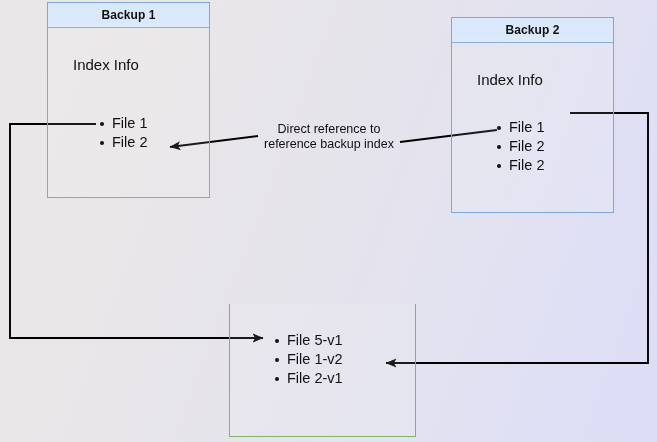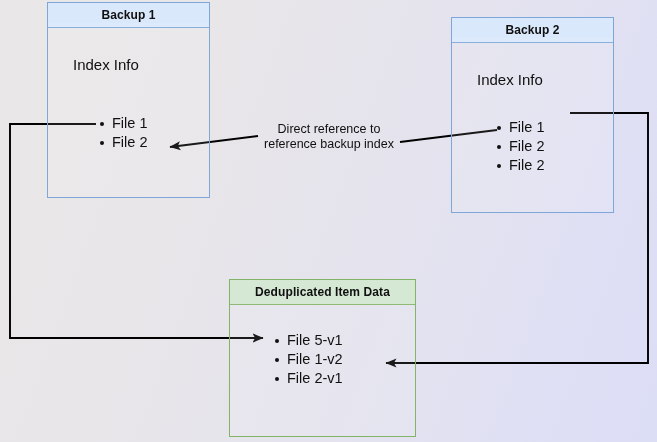--- a/index.html
+++ b/index.html
@@ -156,23 +156,20 @@
     <div class="index-title" style="left:25px; top:33px;">Index Info</div>
     <ul class="file-list" style="left:44px; top:80px;">
       <li>File 1</li>
       <li>File 2</li>
       <li>File 2</li>
     </ul>
   </div>
 </div>
 
 <div class="box box-green" style="left:229px; top:279px; width:187px; height:158px;">
-  <div class="box-header">
-    <span>Deduplicated Item Data</span>
-  </div>
   <div class="box-body">
     <ul class="file-list" style="left:44px; top:27px;">
       <li>File 5-v1</li>
       <li>File 1-v2</li>
       <li>File 2-v1</li>
     </ul>
   </div>
 </div>
 
 <div class="edge-label" style="left:249px; top:122px; width:160px;">Direct reference to

